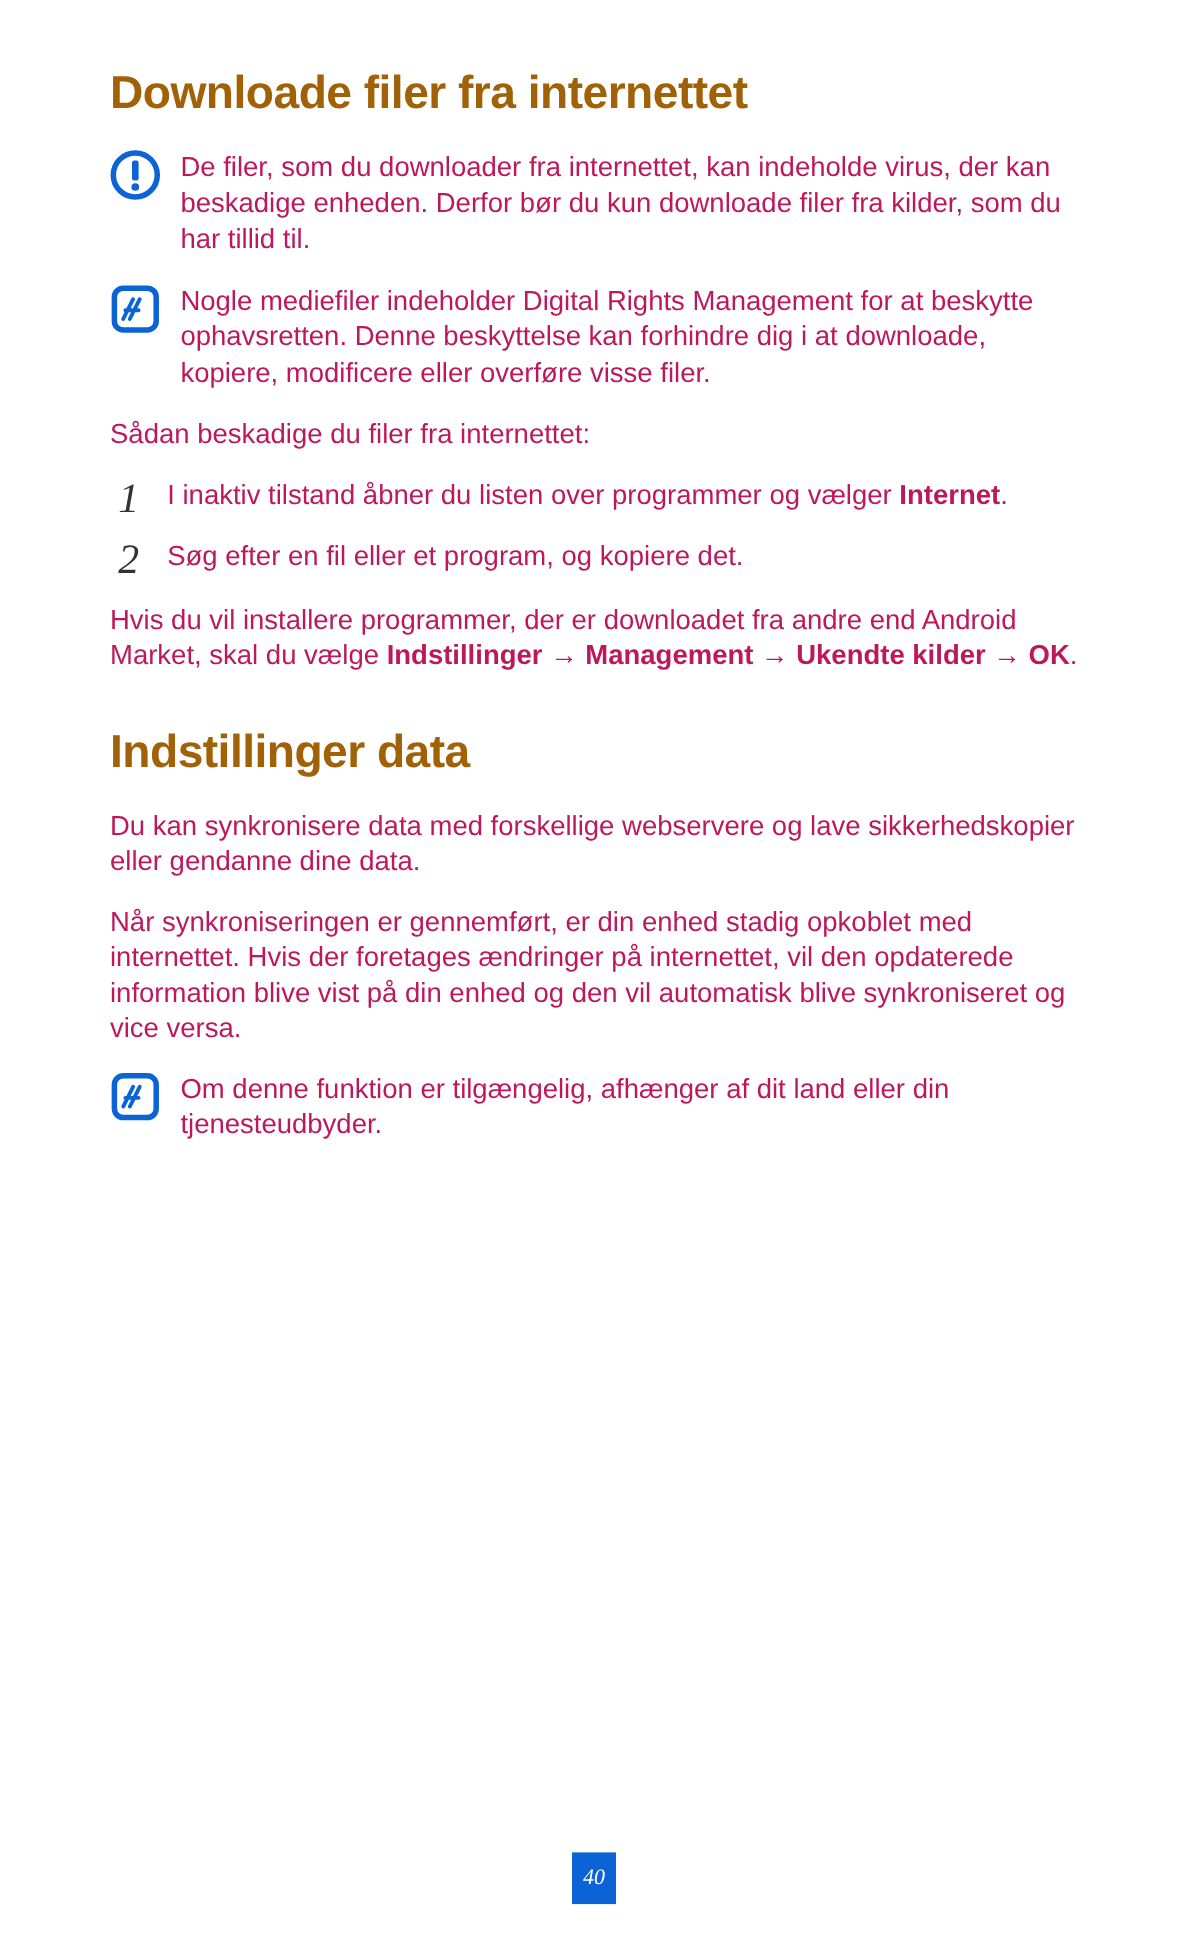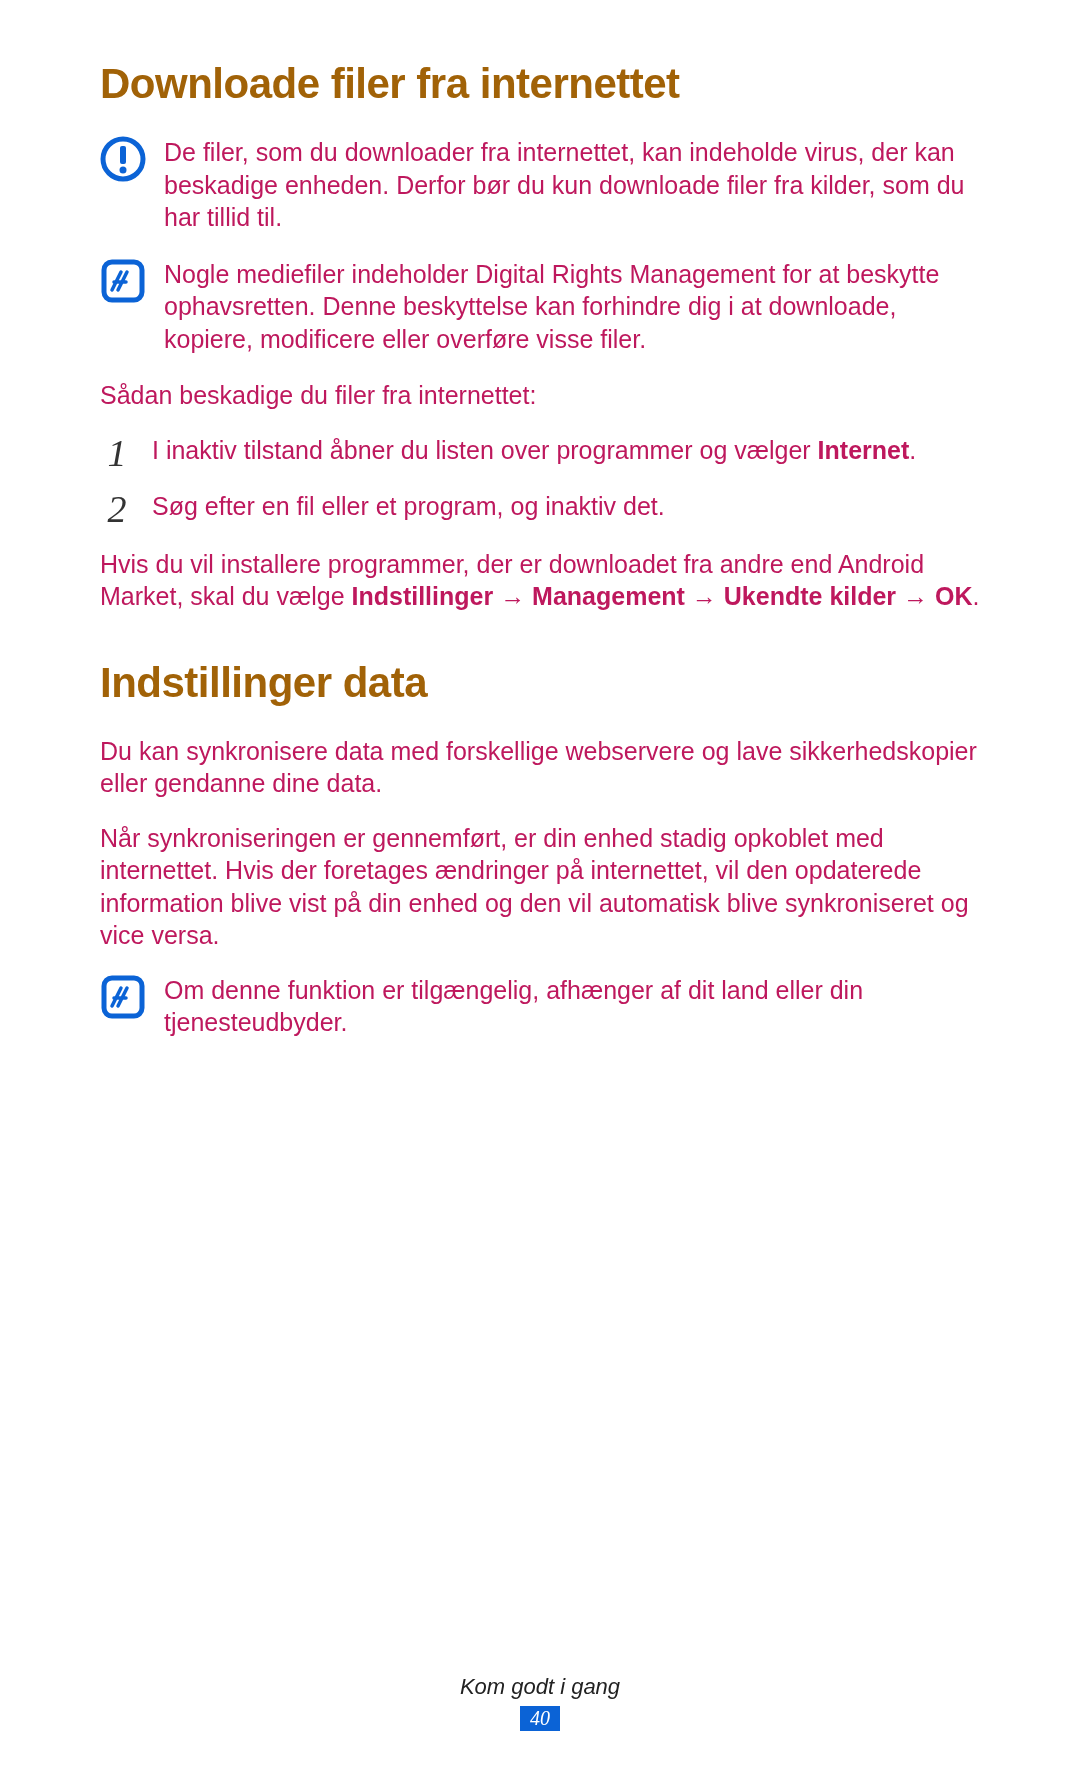--- a/index.html
+++ b/index.html
@@ -44,21 +44,21 @@
     text-align: center;
   }
   .footer-label { font-style: italic; font-size: 22px; color: #222; margin-bottom: 6px; }
   .page-badge {
     display: inline-block;
     background: #0b63d6;
     color: #fff;
     font-size: 20px;
     font-style: italic;
     font-family: Georgia, serif;
-    padding: 1px 10px;
+    padding: 12px 10px;
   }
 </style>
 </head>
 <body>
 
 <div class="page">
 
   <h2 class="section-heading">Downloade filer fra internettet</h2>
 
   <div class="callout">
@@ -86,21 +86,21 @@
 
   <div class="steps">
     <div class="step">
       <div class="step-num">1</div>
       <div class="step-text">
         <span>I inaktiv tilstand åbner du listen over programmer og vælger </span><span class="bold">Internet</span><span>.</span>
       </div>
     </div>
     <div class="step">
       <div class="step-num">2</div>
-      <div class="step-text">Søg efter en fil eller et program, og inaktiv det.</div>
+      <div class="step-text">Søg efter en fil eller et program, og kopiere det.</div>
     </div>
   </div>
 
   <p class="body-text">
     <span>Hvis du vil installere programmer, der er downloadet fra andre end Android Market, skal du vælge </span><span class="bold">Indstillinger</span><span class="arrow"> → </span><span class="bold">Management</span><span class="arrow"> → </span><span class="bold">Ukendte kilder</span><span class="arrow"> → </span><span class="bold">OK</span><span>.</span>
   </p>
 
   <div class="section2">
     <h2 class="section-heading">Indstillinger data</h2>
     <p class="body-text">Du kan synkronisere data med forskellige webservere og lave sikkerhedskopier eller gendanne dine data.</p>
@@ -111,17 +111,16 @@
         <svg viewBox="0 0 46 46">
           <rect x="4" y="4" width="38" height="38" rx="8" fill="none" stroke="#0b63d6" stroke-width="5"></rect>
           <path d="M12 32 L21 14 M18 32 L27 14 M14 24 L26 24" stroke="#0b63d6" stroke-width="3.5" fill="none" stroke-linecap="round"></path>
         </svg>
       </div>
       <div class="callout-text">Om denne funktion er tilgængelig, afhænger af dit land eller din tjenesteudbyder.</div>
     </div>
   </div>
 
   <div class="footer">
-    <div class="footer-label">Kom godt i gang</div>
     <div class="page-badge">40</div>
   </div>
 
 </div>
 
 </body></html>

